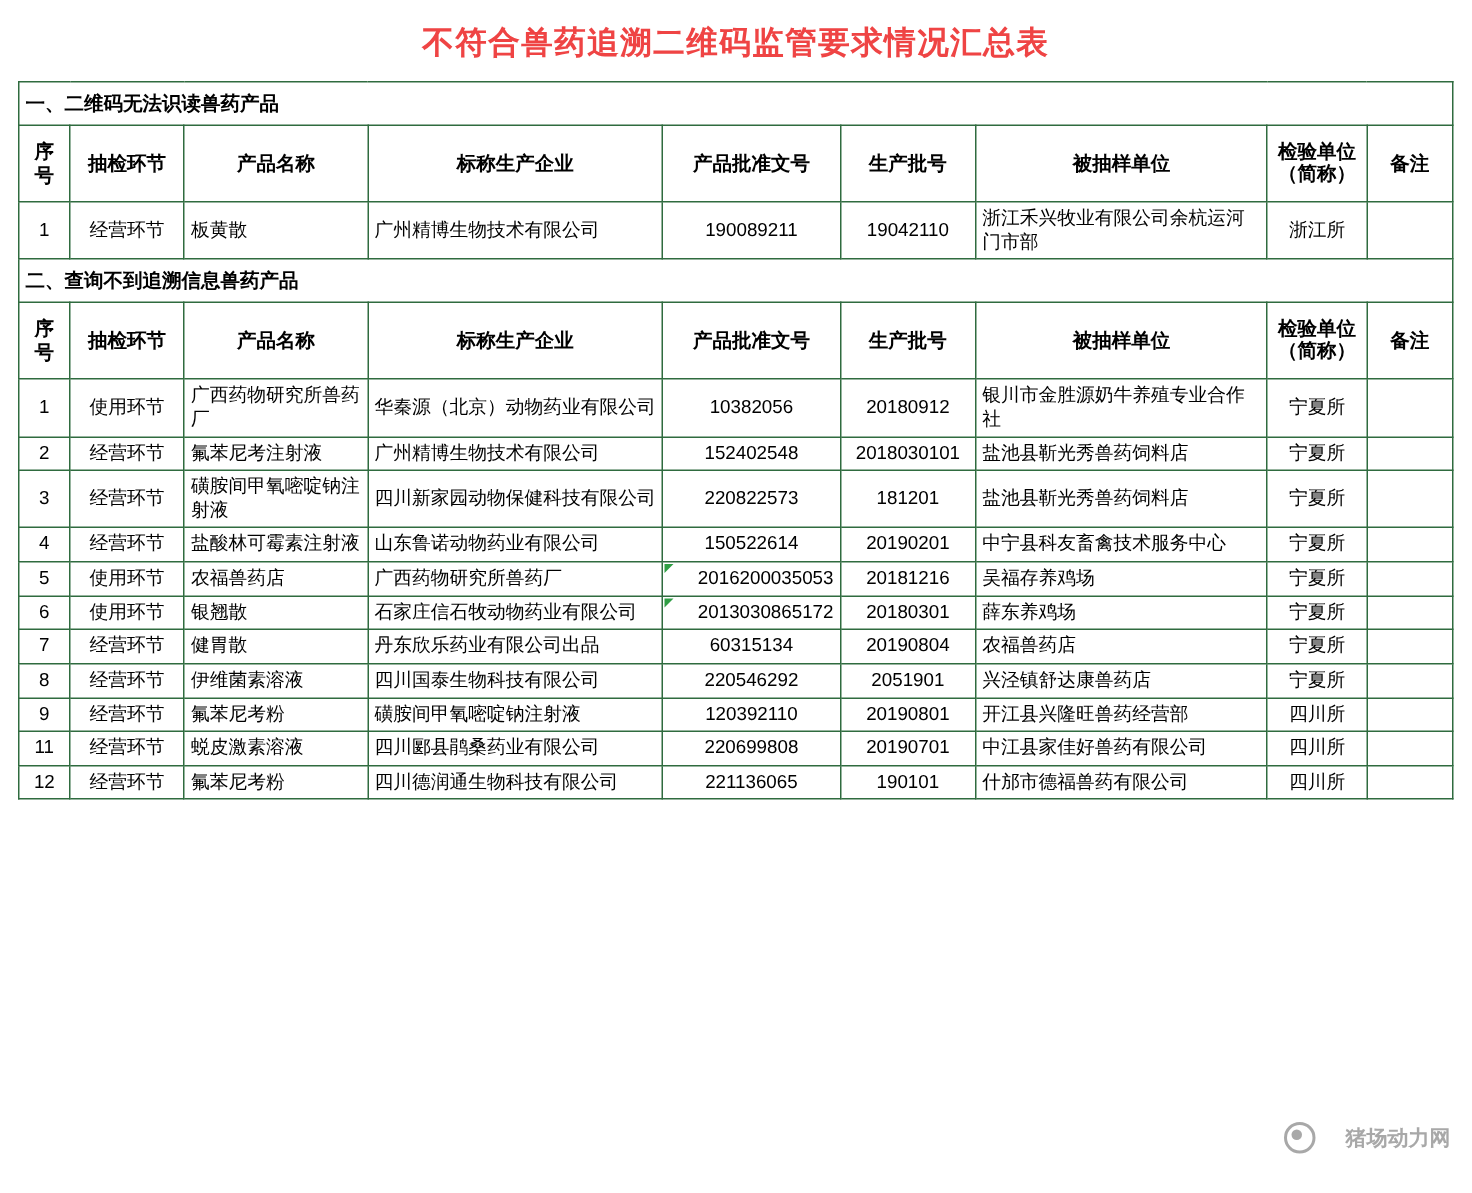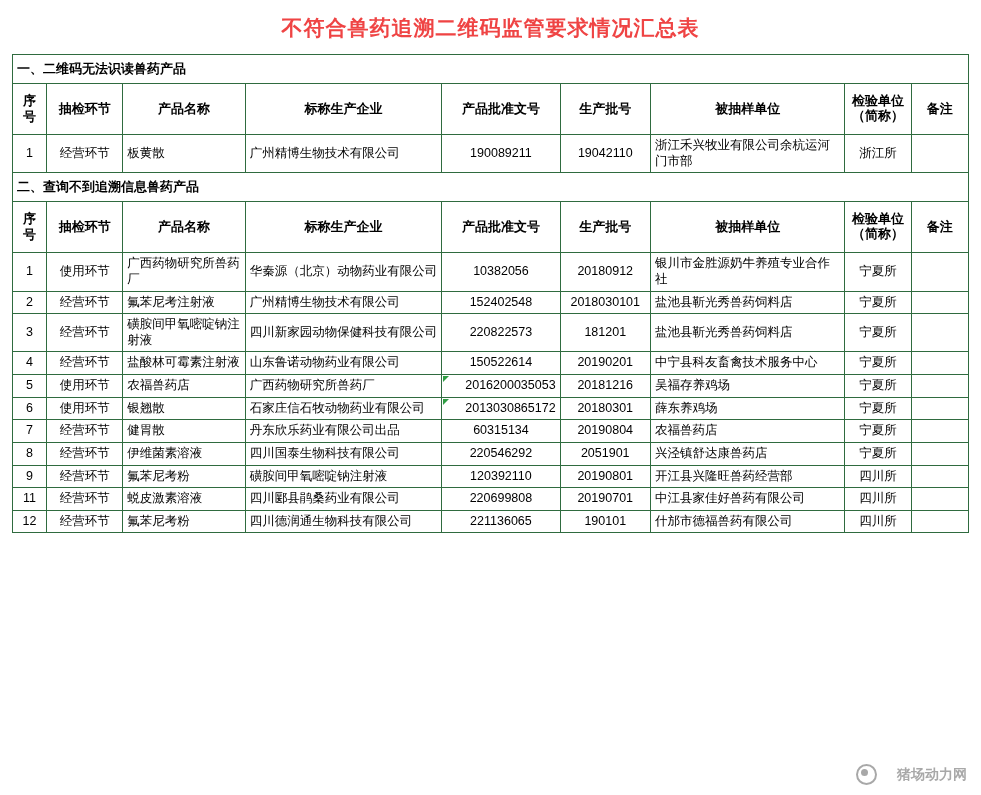--- a/index.html
+++ b/index.html
@@ -77,21 +77,21 @@
   col.c4 { width: 196px; }
   col.c5 { width: 118px; }
   col.c6 { width: 90px; }
   col.c7 { width: 194px; }
   col.c8 { width: 66px; }
   col.c9 { width: 57px; }
 
   .watermark {
     position: absolute;
     right: 14px;
-    bottom: 10px;
+    bottom: 26px;
     display: flex;
     align-items: center;
     gap: 20px;
     color: #9a9a9a;
     font-size: 14px;
     font-weight: bold;
     opacity: 0.85;
   }
   .wm-circle {
     width: 17px;

